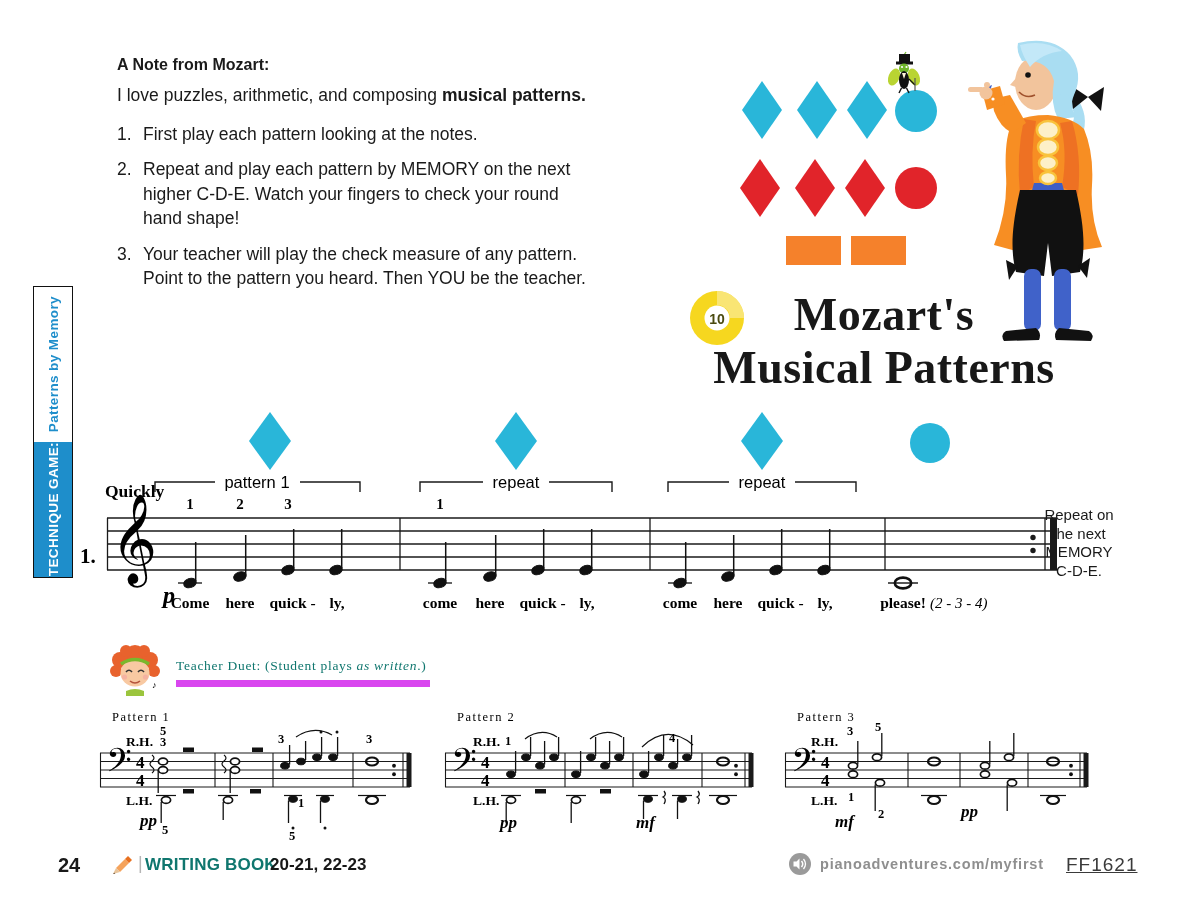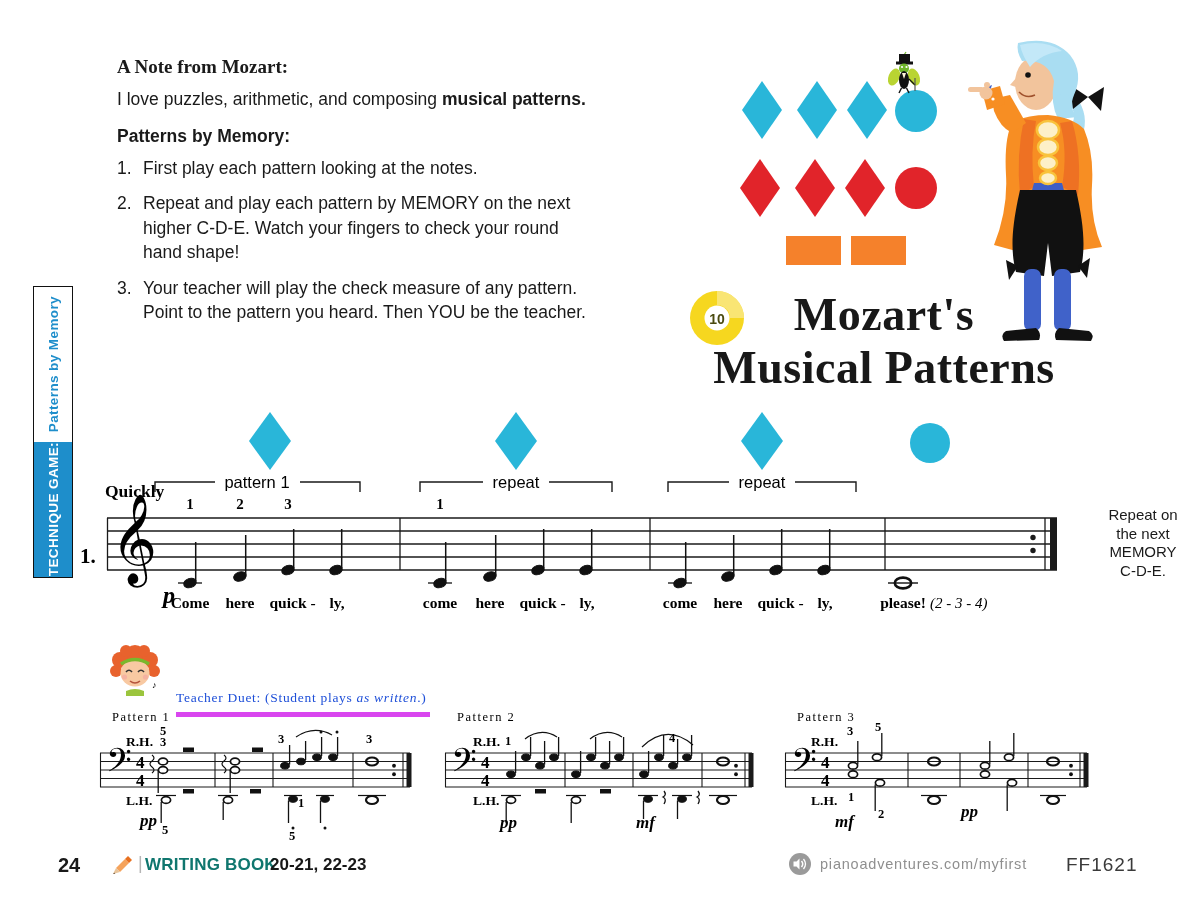--- a/index.html
+++ b/index.html
@@ -9,48 +9,48 @@
   .sidebar{position:absolute;left:33px;top:286px;width:38px;height:290px;
            border:1.6px solid #111;display:flex;flex-direction:column;}
   .sidebar .white{flex:1.15;background:#fff;display:flex;align-items:center;justify-content:center;}
   .sidebar .blue{flex:1;background:#1e8ecb;display:flex;align-items:center;justify-content:center;}
   .vtext{writing-mode:vertical-rl;transform:rotate(180deg);white-space:nowrap;
          font-weight:bold;font-size:13.5px;letter-spacing:.4px;}
   .sidebar .white .vtext{color:#1e8ecb;}
   .sidebar .blue .vtext{color:#fff;}
   
   .intro{position:absolute;left:117px;top:56px;width:500px;}
-  .intro h1{font-size:19px;margin:0 0 9px 0;font-weight:bold;font-family:Liberation Serif, serif;}
+  .intro h1{font-size:16px;margin:0 0 9px 0;font-weight:bold;}
   .intro p{font-size:17.5px;line-height:1.42;margin:0 0 14px 0;}
   .intro h2{font-size:17.5px;margin:0 0 9px 0;font-weight:bold;}
   .steps{list-style:none;margin:0;padding:0;width:482px;}
   .steps li{display:flex;font-size:17.5px;line-height:1.4;margin-bottom:11px;}
   .steps .num{width:26px;flex:0 0 26px;}
   
   .titleblock{position:absolute;left:672px;top:288px;width:424px;text-align:center;
               font-family:"Liberation Serif",serif;font-weight:bold;font-size:46px;
               line-height:53px;color:#181818;letter-spacing:.5px;}
   
-  .repeatnote{position:absolute;left:1090px;top:506px;width:106px;text-align:center;
+  .repeatnote{position:absolute;left:1026px;top:506px;width:106px;text-align:center;
               font-size:15px;line-height:18.5px;color:#1a1a1a;}
   
   .tduet-label{position:absolute;left:176px;top:658px;font-family:"Liberation Serif",serif;
-               font-size:13.5px;letter-spacing:.7px;color:#1d4ed8;border-bottom:5px solid #d946ef;
-               padding:0 4px 6px 0;margin-top:32px;}
+               font-size:13.5px;letter-spacing:.7px;color:#0f766e;border-bottom:7px solid #d946ef;
+               padding:0 4px 6px 0;}
   
   .footer{position:absolute;left:0;top:851px;width:995px;height:32px;font-size:17px;}
   .footer .pageno{position:absolute;left:58px;top:3px;font-weight:bold;font-size:20px;}
   .footer .pencil{position:absolute;left:112px;top:2px;}
   .footer .bar{position:absolute;left:138px;top:2px;color:#b5b5b5;font-size:18px;}
   .footer .wbook{position:absolute;left:145px;top:4px;font-weight:bold;color:#0f766e;letter-spacing:.2px;}
   .footer .wpages{position:absolute;left:270px;top:4px;font-weight:bold;color:#171717;}
   .footer .speaker{position:absolute;left:788px;top:1px;}
-  .footer .site{position:absolute;left:820px;top:5px;color:#8f8f8f;font-weight:normal;
+  .footer .site{position:absolute;left:820px;top:5px;color:#8f8f8f;font-weight:bold;
                 font-size:14.5px;letter-spacing:.8px;}
-  .footer .code{position:absolute;left:1066px;top:3px;font-size:19px;color:#3a3a3a;letter-spacing:1px;}
+  .footer .code{position:absolute;left:1066px;top:3px;font-size:19px;color:#3a3a3a;letter-spacing:1px;text-decoration:underline;}
   
   svg{position:absolute;overflow:visible;}
   .serifb{font-family:"Liberation Serif",serif;font-weight:bold;}
   .lyr{font-family:"Liberation Serif",serif;font-weight:bold;font-size:15.5px;}
   .fing{font-family:"Liberation Serif",serif;font-weight:bold;font-size:15px;}
   .fing2{font-family:"Liberation Serif",serif;font-weight:bold;font-size:12.5px;}
   .dyn{font-family:"Liberation Serif",serif;font-weight:bold;font-style:italic;}
   .brk{font-size:16.5px;font-family:"Liberation Sans",sans-serif;}
   .mus{font-family:"DejaVu Sans",sans-serif;}
   .plab{font-family:"Liberation Serif",serif;font-size:12.5px;letter-spacing:1.5px;}
@@ -68,21 +68,20 @@
     </div>
     <div class="blue">
       <span class="vtext">TECHNIQUE GAME:</span>
     </div>
   </div>
 
   <div class="intro">
     <h1>A Note from Mozart:</h1>
     <p><span>I love puzzles, arithmetic, and composing </span><b>musical patterns.</b><br>
       </p>
-    <h2>Patterns by Memory:</h2>
     <ol class="steps">
       <li>
           <span class="num">1.</span>
           <span>First play each pattern looking at the notes.</span>
         </li>
       <li>
           <span class="num">2.</span>
           <span>Repeat and play each pattern by MEMORY on the next higher C-D-E. Watch your fingers to check your round hand shape!</span>
         </li>
       <li>

